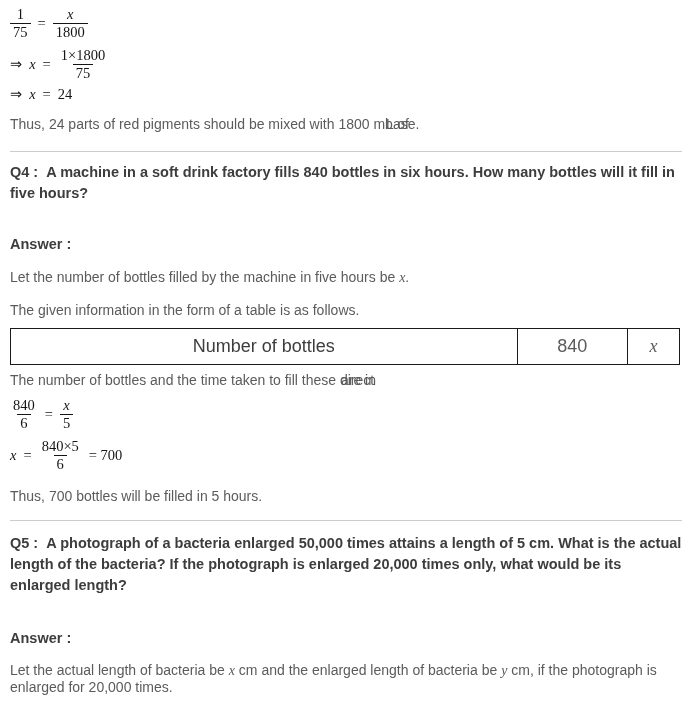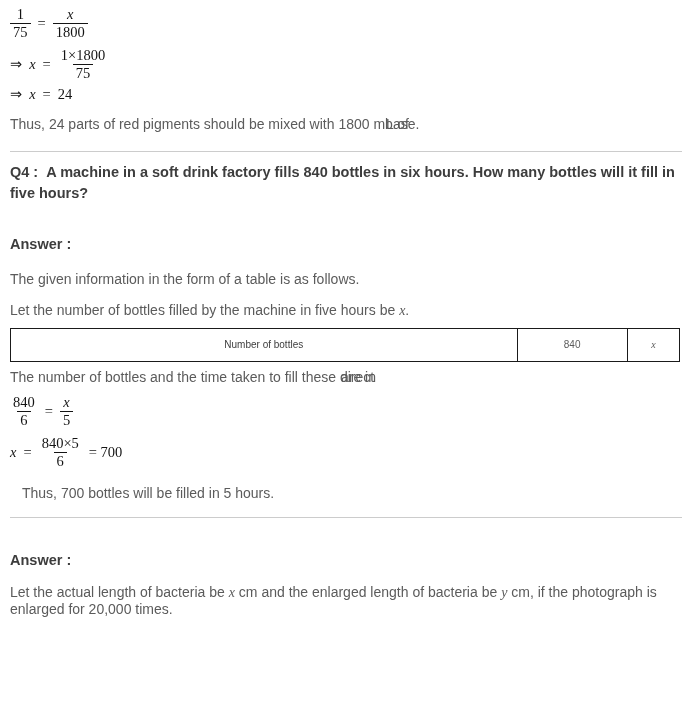--- a/index.html
+++ b/index.html
@@ -35,21 +35,21 @@
   .divider-1{margin:17px 0 10px 0;}
   .divider-2{margin:15px 0 12px 0;}
 
   
   .overlap{position:relative;display:inline-block;white-space:pre;vertical-align:baseline;}
   .overlap .top{position:absolute;left:1px;top:0;}
 
   
   .info-table{border-collapse:collapse;width:670px;margin:9px 0 7px 0;table-layout:fixed;}
   .info-table td{border:1.5px solid var(--table-border);text-align:center;vertical-align:middle;
-                 font-size:10px;padding:7px 8px;height:18px;}
+                 font-size:18px;padding:7px 8px;height:18px;}
   .label-cell{color:var(--heading-text);}
   .value-cell{color:var(--body-text);}
   .col-label{width:505px;}
   .col-v1{width:110px;}
   .col-v2{width:52px;}
 
   
   .mt-4{margin-top:4px;} .mt-6{margin-top:6px;} .mt-8{margin-top:8px;}
   .mt-13{margin-top:13px;}
   .mt-30{margin-top:30px;} .mt-32{margin-top:32px;}
@@ -91,23 +91,23 @@
   <p class="body-text mt-13" style="margin:13px 0 0 0;"><span class="pre">Thus, 24 parts of red pigments should be mixed with 1800 m</span><span class="overlap"><span>base.</span><span class="top">L of</span></span></p>
 
   <hr class="divider divider-1">
 
   <div class="heading">
     <span class="q-label">Q4 :</span><span>A machine in a soft drink factory fills 840 bottles in six hours. How many bottles will it fill in five hours?</span>
   </div>
 
   <div class="heading mt-30">Answer :</div>
 
+  <p class="body-text" style="margin:14px 0 0 0;"><span class="pre">Let the number of bottles filled by the machine in five hours be </span><span class="var">x</span><span>.</span></p>
+
   <p class="body-text" style="margin:16px 0 0 0;">The given information in the form of a table is as follows.</p>
-
-  <p class="body-text" style="margin:14px 0 0 0;"><span class="pre">Let the number of bottles filled by the machine in five hours be </span><span class="var">x</span><span>.</span></p>
 
   <table class="info-table">
     <colgroup>
         <col class="col-label">
         <col class="col-v1">
         <col class="col-v2">
       </colgroup>
     <tbody>
       <tr>
         <td class="label-cell">Number of bottles</td>
@@ -135,22 +135,25 @@
       <span class="var">x</span>
       <span>=</span>
       <span class="frac">
         <span class="num">840×5</span>
         <span class="den">6</span>
       </span>
       <span>= 700</span>
     </div>
   </div>
 
-  <p class="body-text" style="margin:15px 0 0 12px;">Thus, 700 bottles will be filled in 5 hours.</p>
+  <p class="body-text" style="margin:15px 0 0 0;">Thus, 700 bottles will be filled in 5 hours.</p>
 
   <hr class="divider divider-2">
 
+  <div class="heading">
+    <span class="q-label">Q5 :</span><span>A photograph of a bacteria enlarged 50,000 times attains a length of 5 cm. What is the actual length of the bacteria? If the photograph is enlarged 20,000 times only, what would be its enlarged length?</span>
+  </div>
 
   <div class="heading mt-32">Answer :</div>
 
   <p class="body-text" style="margin:13px 0 8px 0;"><span class="pre">Let the actual length of bacteria be </span><span class="var">x</span><span class="pre"> cm and the enlarged length of bacteria be </span><span class="var">y</span><span class="pre"> cm, if the photograph is enlarged for 20,000 times.</span></p>
 
 </div>
 
 </body></html>

